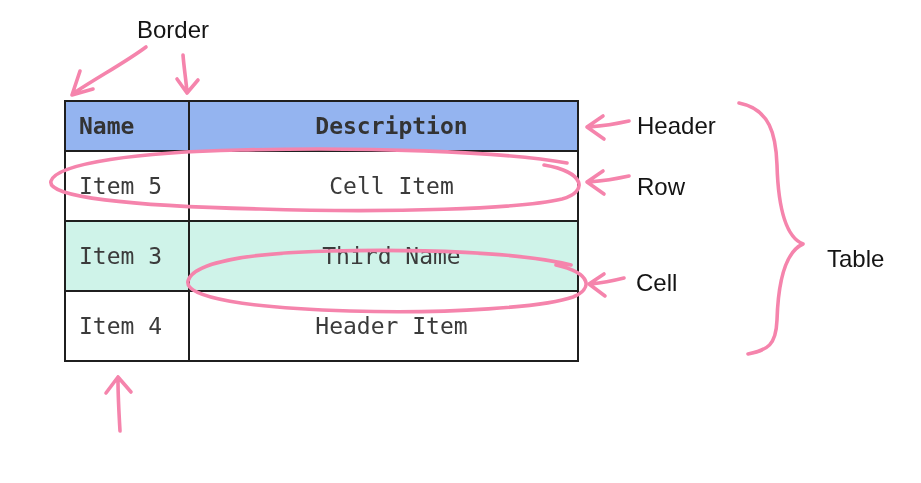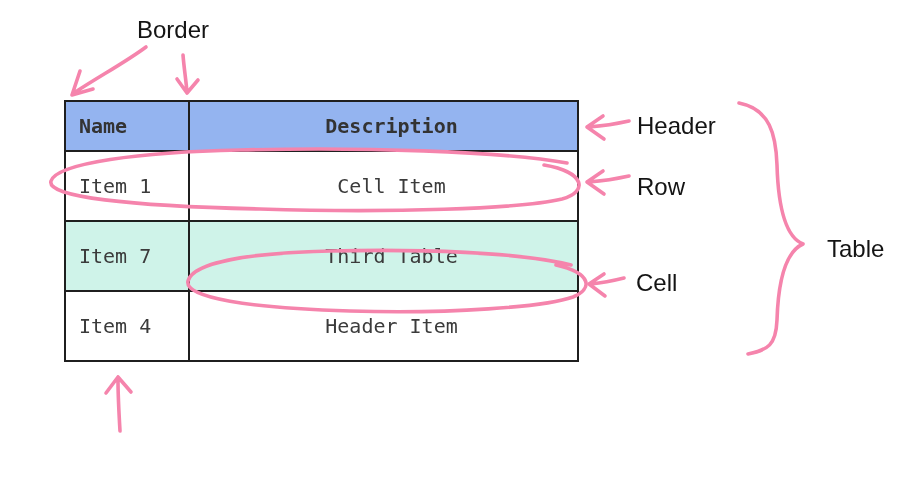--- a/index.html
+++ b/index.html
@@ -23,21 +23,21 @@
 
   
   table.demo {
     position: absolute;
     left: 64px; top: 100px;
     width: 513px; height: 262px;
     border-collapse: collapse;
     table-layout: fixed;
     z-index: 1;
     font-family: "DejaVu Sans Mono", monospace;
-    font-size: 20px;
+    font-size: 23px;
     color: #3b3b3b;
   }
   table.demo th, table.demo td {
     border: 2px solid #1f1f1f;
     padding: 0 0 0 13px;
     text-align: left;
     vertical-align: middle;
     overflow: hidden;
     white-space: nowrap;
   }
@@ -53,21 +53,21 @@
     z-index: 4;
     font-size: 24px;
     line-height: 26px;
     color: #141414;
     white-space: nowrap;
   }
   .lbl-border { left: 137px; top: 17px; }
   .lbl-header { left: 637px; top: 113px; }
   .lbl-row    { left: 637px; top: 174px; }
   .lbl-cell   { left: 636px; top: 270px; }
-  .lbl-table  { left: 827px; top: 236px; }
+  .lbl-table  { left: 827px; top: 246px; }
   .lbl-column { left: 76px;  top: 443px; }
 
   .ink {
     fill: none;
     stroke: #f584ac;
     stroke-width: 3.6;
     stroke-linecap: round;
     stroke-linejoin: round;
   }
 </style>
@@ -82,26 +82,26 @@
         <col style="width:389px">
       </colgroup>
     <thead>
       <tr>
         <th>Name</th>
         <th class="desc">Description</th>
       </tr>
     </thead>
     <tbody>
       <tr>
-        <td>Item 1</td>
+        <td>Item 5</td>
         <td class="desc">Cell Item</td>
       </tr>
       <tr>
-        <td>Item 7</td>
-        <td class="desc">Third Table</td>
+        <td>Item 3</td>
+        <td class="desc">Third Name</td>
       </tr>
       <tr>
         <td>Item 4</td>
         <td class="desc">Header Item</td>
       </tr>
     </tbody>
   </table>
 
   <div class="lbl lbl-header">Header</div>
   <div class="lbl lbl-border">Border</div>

